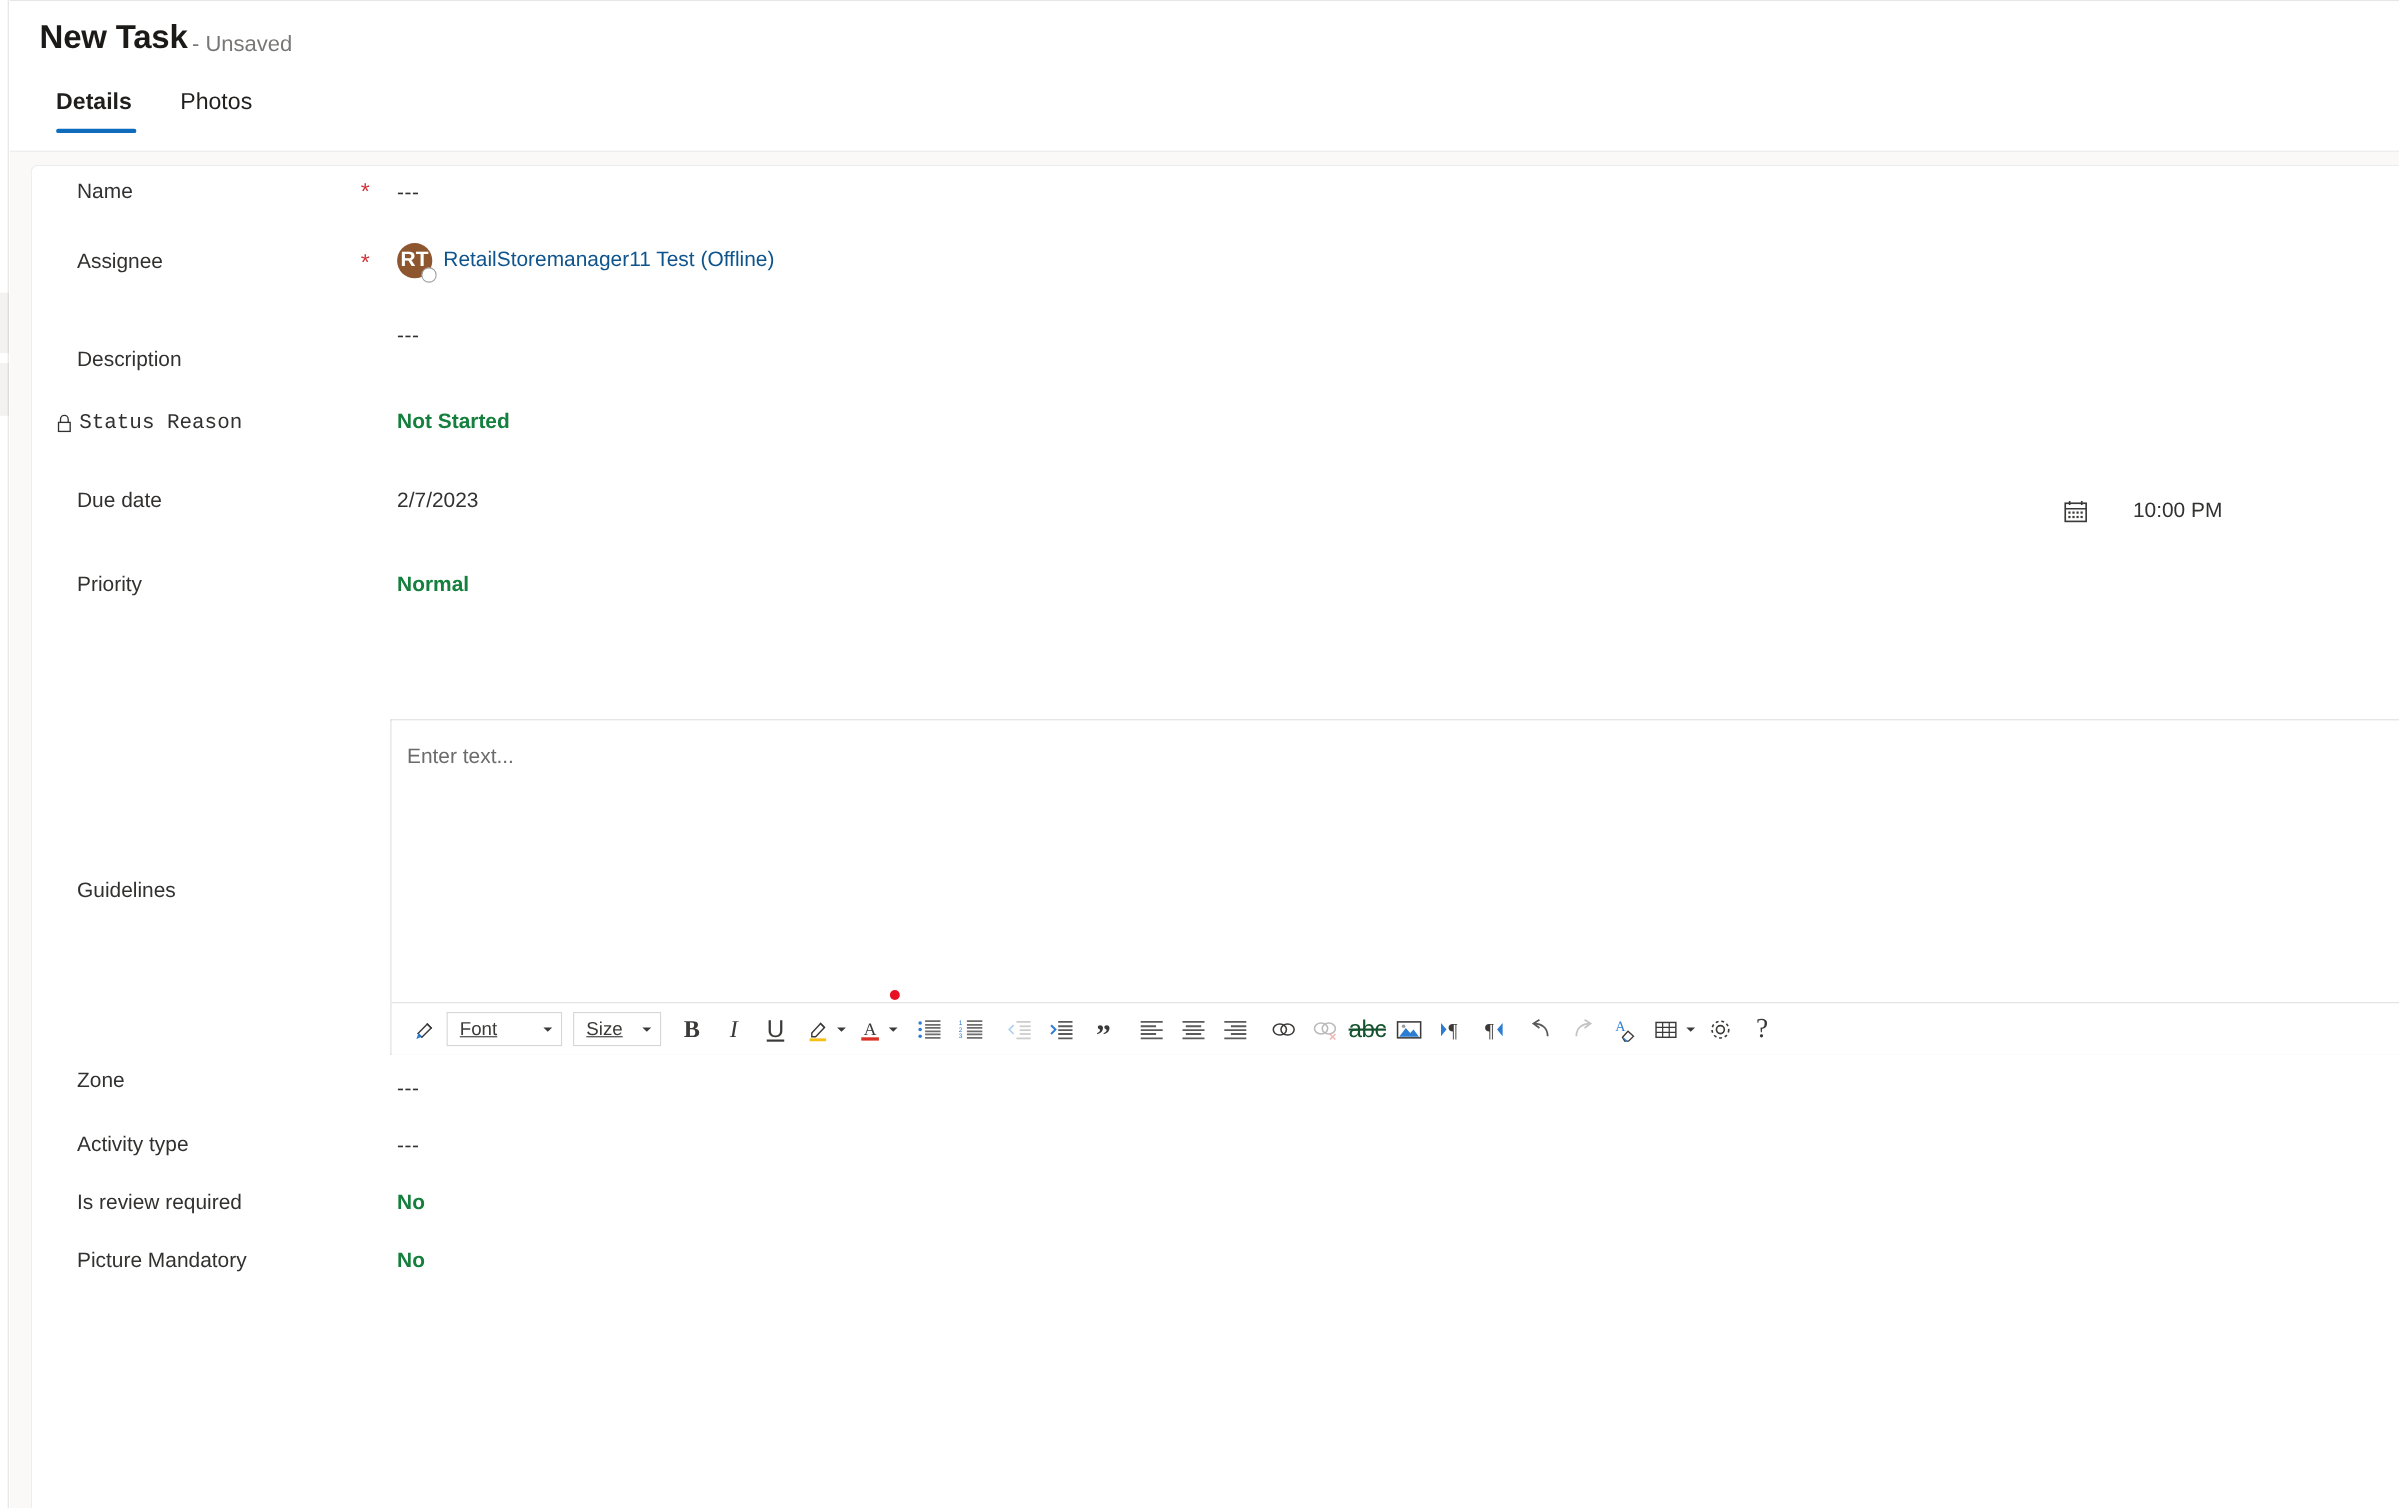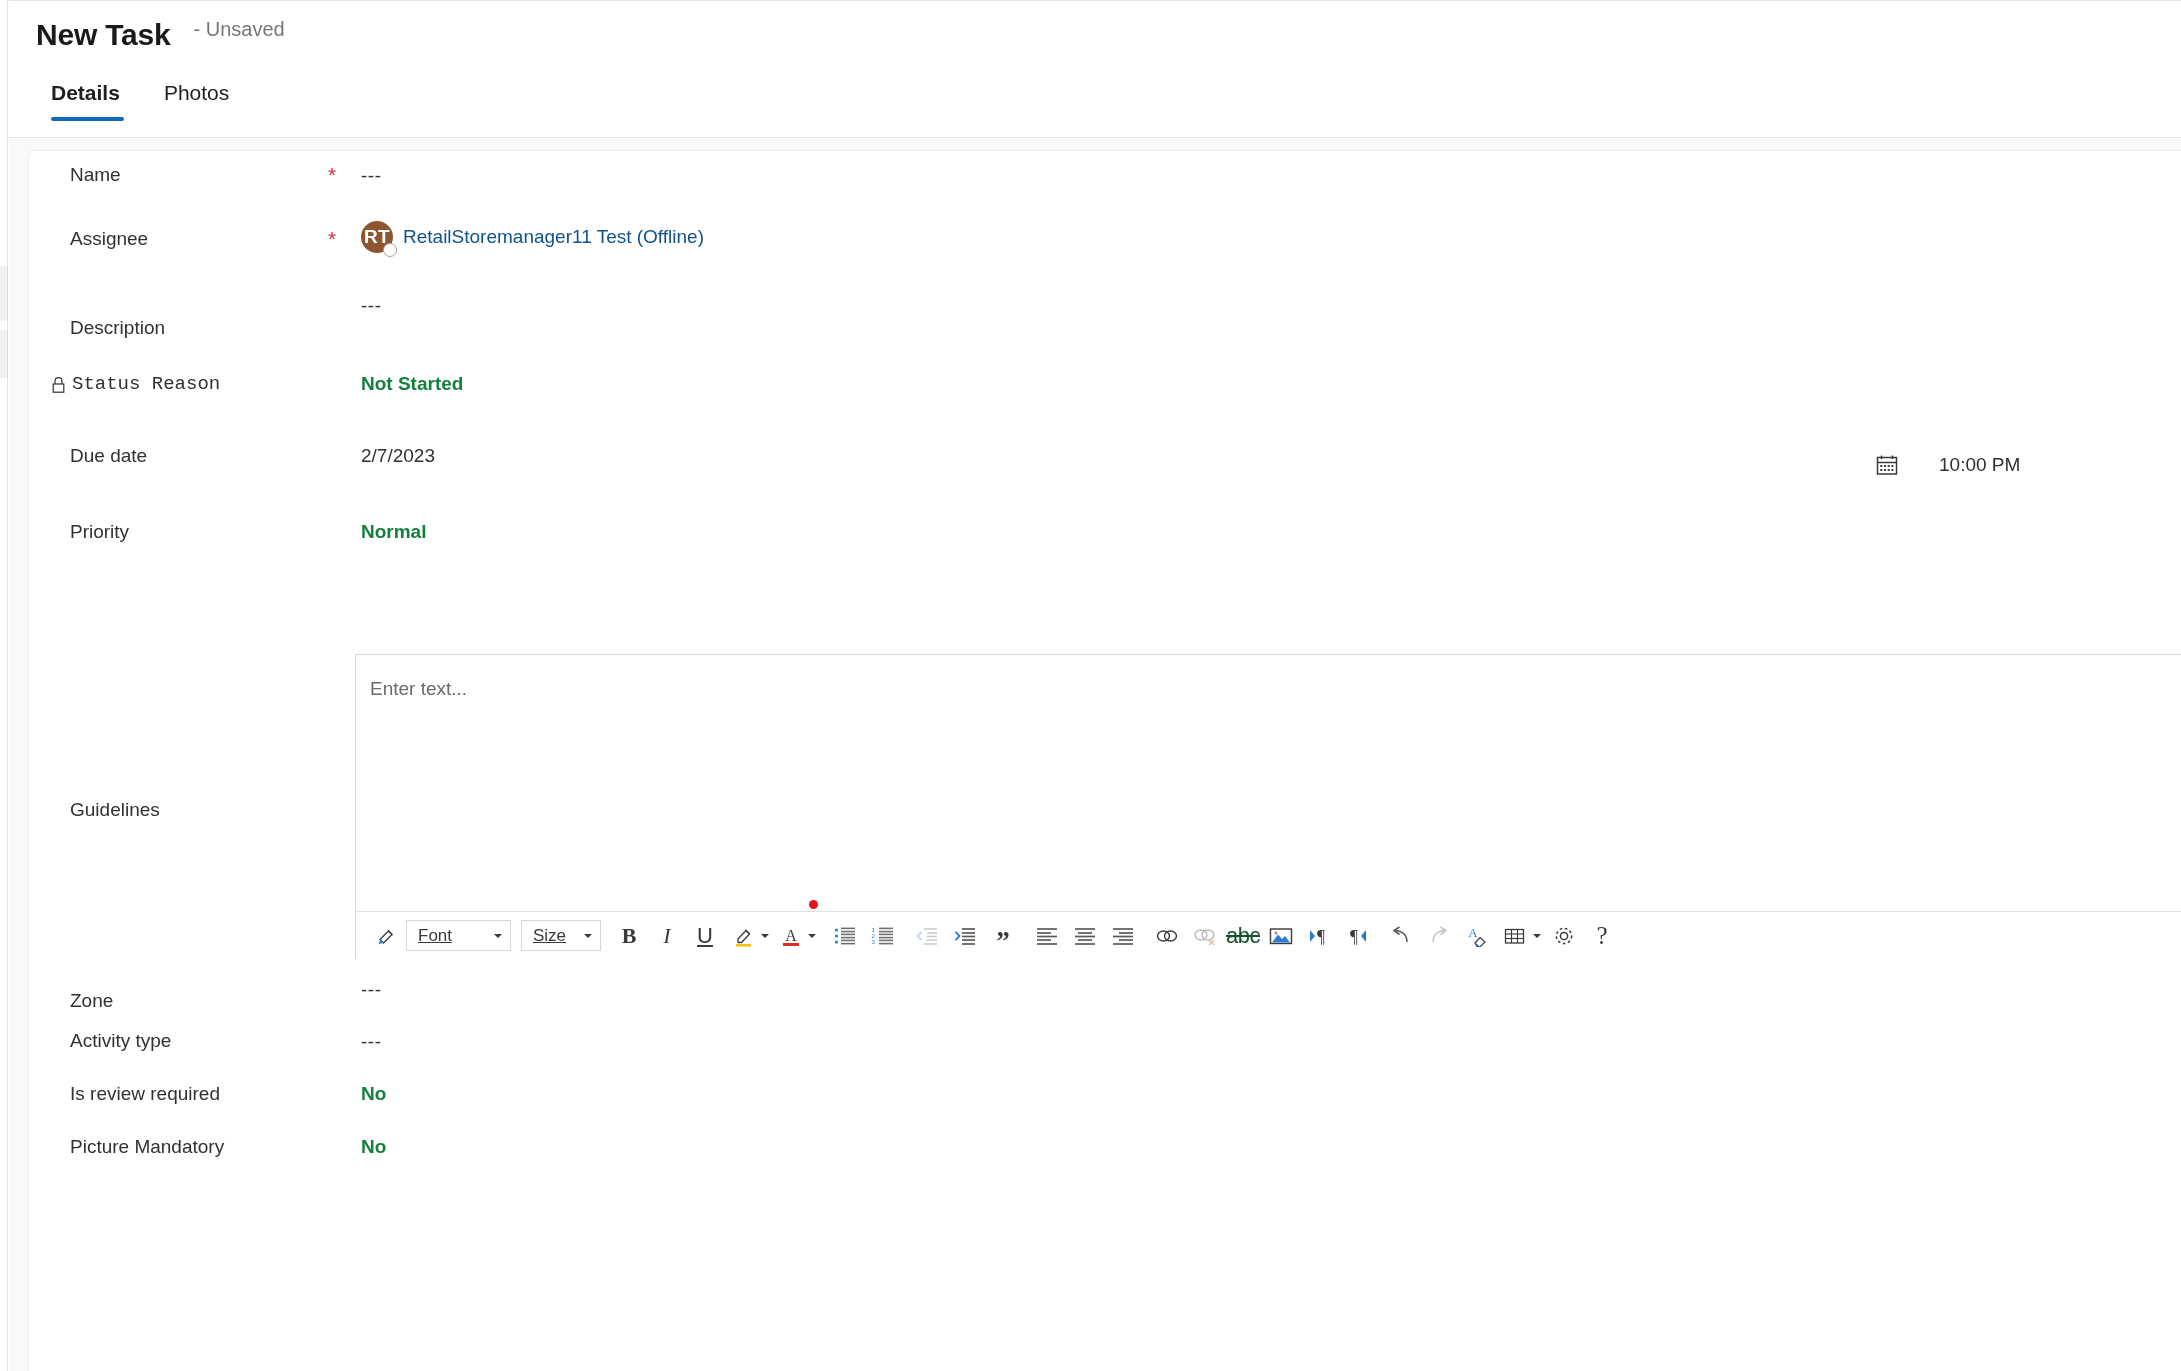--- a/index.html
+++ b/index.html
@@ -54,22 +54,22 @@
   .header-top-rule {
     position: absolute;
     left: 0; top: 0;
     width: 2172px; height: 1px;
     background: #e6e6e6;
   }
   .title-row {
     position: absolute;
     left: 27px; top: 18px;
     display: flex;
-    align-items: flex-start;
-    gap: 23px;
+    align-items: flex-end;
+    gap: 4px;
   }
   .title-main {
     font-size: 30px;
     font-weight: 600;
     color: #1b1a19;
     letter-spacing: -0.2px;
   }
   .title-sub {
     font-size: 20px;
     font-weight: 400;
@@ -698,21 +698,21 @@
           </div>
 
           <div class="tb-btn">
               <span class="help-glyph">?</span>
             </div>
 
         </div>
       </div>
 
       <div class="field-row" style="top:810px;height:72px;">
-        <div class="field-label" style="top:28px;">Zone</div>
+        <div class="field-label" style="top:10px;">Zone</div>
         <div class="field-value dashes" style="top:17px;">---</div>
       </div>
 
       <div class="field-row" style="top:862px;height:72px;">
         <div class="field-label" style="top:16px;">Activity type</div>
         <div class="field-value dashes" style="top:17px;">---</div>
       </div>
 
       <div class="field-row" style="top:914px;height:72px;">
         <div class="field-label" style="top:17px;">Is review required</div>

